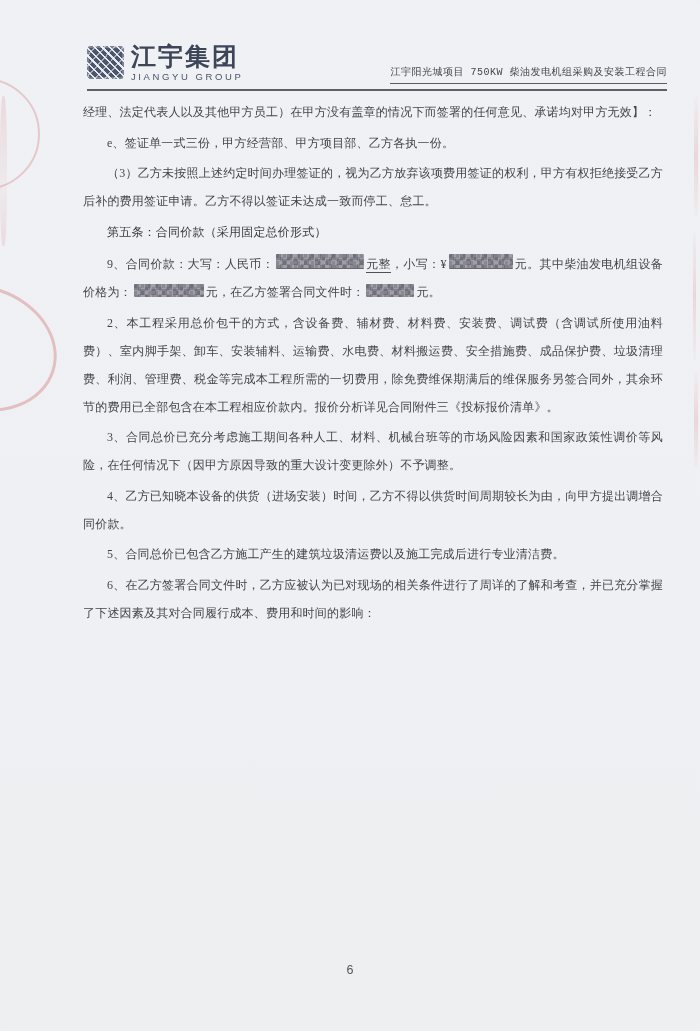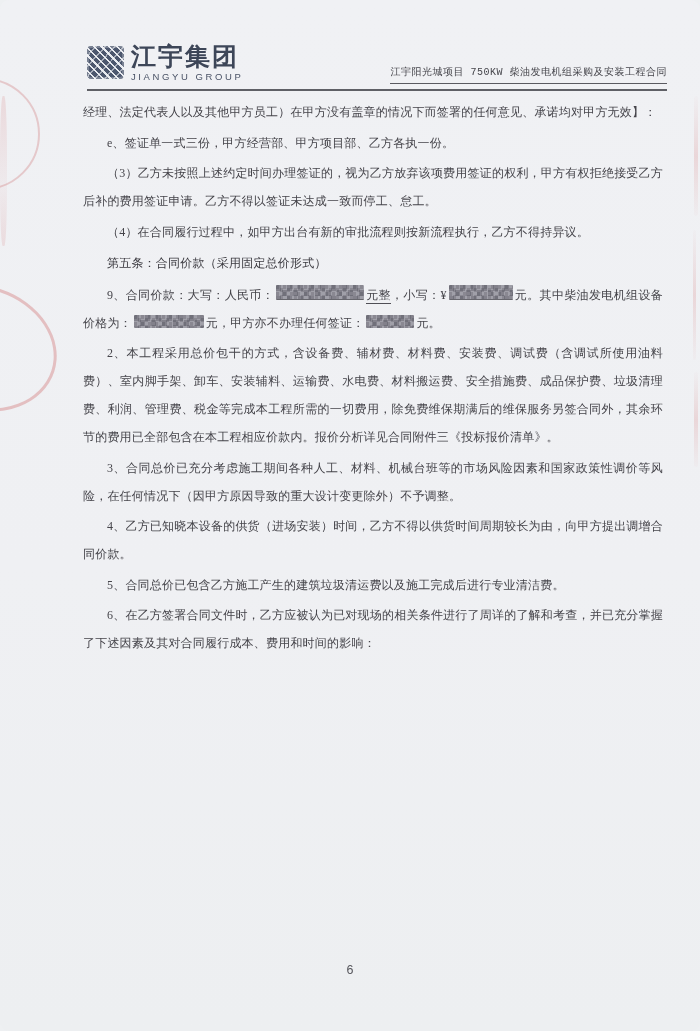--- a/index.html
+++ b/index.html
@@ -110,23 +110,22 @@
         <span class="logo-en">JIANGYU GROUP</span>
       </div>
     </div>
     <div class="doc-title">江宇阳光城项目 750KW 柴油发电机组采购及安装工程合同</div>
   </div>
 
   <div class="contract-body">
       <p class="para"><span>经理、法定代表人以及其他甲方员工）在甲方没有盖章的情况下而签署的任何意见、承诺均对甲方无效】：</span></p>
       <p class="para ind"><span>e、签证单一式三份，甲方经营部、甲方项目部、乙方各执一份。</span></p>
       <p class="para ind"><span>（3）乙方未按照上述约定时间办理签证的，视为乙方放弃该项费用签证的权利，甲方有权拒绝接受乙方后补的费用签证申请。乙方不得以签证未达成一致而停工、怠工。</span></p>
-      <p class="para ind"><span>（4）在合同履行过程中，如甲方出台有新的审批流程则按新流程执行，乙方不得持异议。</span></p>
       <p class="para ind bold"><span>第五条：合同价款（采用固定总价形式）</span></p>
-      <p class="para ind"><span>9、合同价款：大写：人民币：</span><span class="redact u" style="width: 88px;"></span><span class="u">元整</span><span>，小写：¥</span><span class="redact u" style="width: 64px;"></span><span>元。其中柴油发电机组设备价格为：</span><span class="redact" style="width: 70px;"></span><span>元，甲方亦不办理任何签证：</span><span class="redact" style="width: 48px;"></span><span>元。</span></p>
+      <p class="para ind"><span>9、合同价款：大写：人民币：</span><span class="redact u" style="width: 88px;"></span><span class="u">元整</span><span>，小写：¥</span><span class="redact u" style="width: 64px;"></span><span>元。其中柴油发电机组设备价格为：</span><span class="redact" style="width: 70px;"></span><span>元，在乙方签署合同文件时：</span><span class="redact" style="width: 48px;"></span><span>元。</span></p>
       <p class="para ind"><span>2、本工程采用总价包干的方式，含设备费、辅材费、材料费、安装费、调试费（含调试所使用油料费）、室内脚手架、卸车、安装辅料、运输费、水电费、材料搬运费、安全措施费、成品保护费、垃圾清理费、利润、管理费、税金等完成本工程所需的一切费用，除免费维保期满后的维保服务另签合同外，其余环节的费用已全部包含在本工程相应价款内。报价分析详见合同附件三《投标报价清单》。</span></p>
       <p class="para ind"><span>3、合同总价已充分考虑施工期间各种人工、材料、机械台班等的市场风险因素和国家政策性调价等风险，在任何情况下（因甲方原因导致的重大设计变更除外）不予调整。</span></p>
       <p class="para ind"><span>4、乙方已知晓本设备的供货（进场安装）时间，乙方不得以供货时间周期较长为由，向甲方提出调增合同价款。</span></p>
       <p class="para ind"><span>5、合同总价已包含乙方施工产生的建筑垃圾清运费以及施工完成后进行专业清洁费。</span></p>
       <p class="para ind"><span>6、在乙方签署合同文件时，乙方应被认为已对现场的相关条件进行了周详的了解和考查，并已充分掌握了下述因素及其对合同履行成本、费用和时间的影响：</span></p>
     </div>
 
   <div class="page-number">6</div>
 
 </div>

